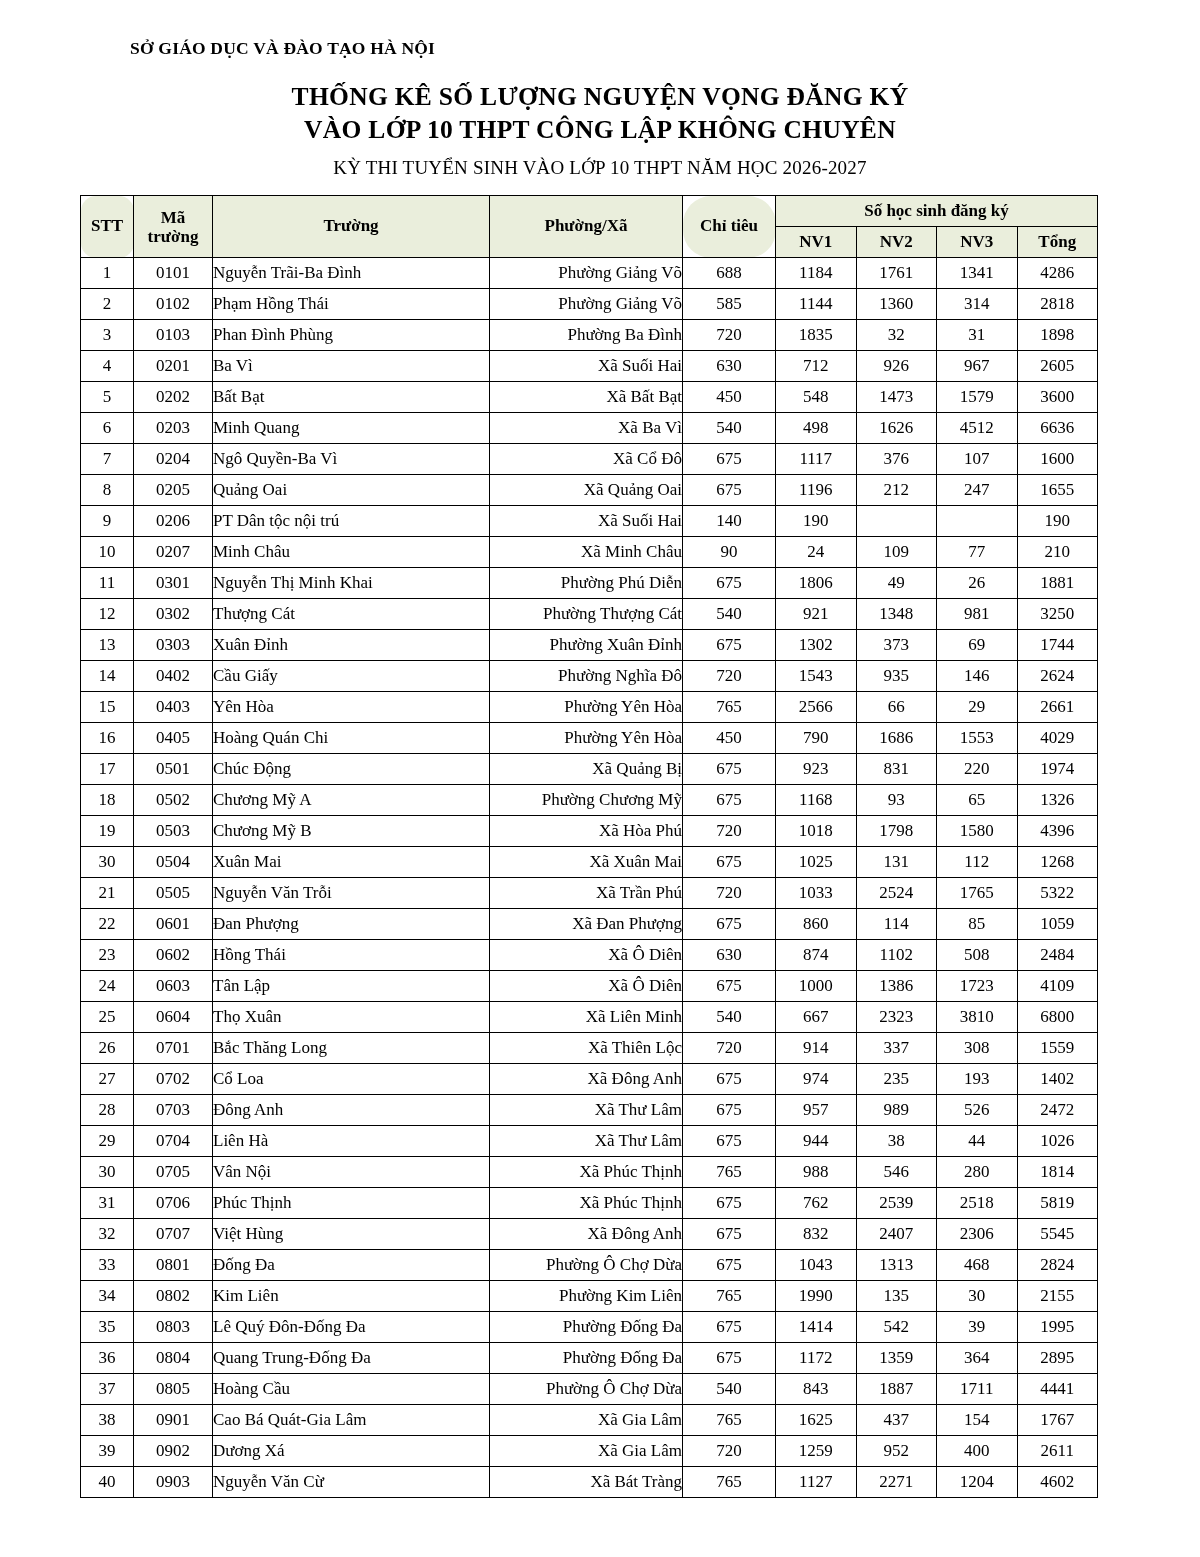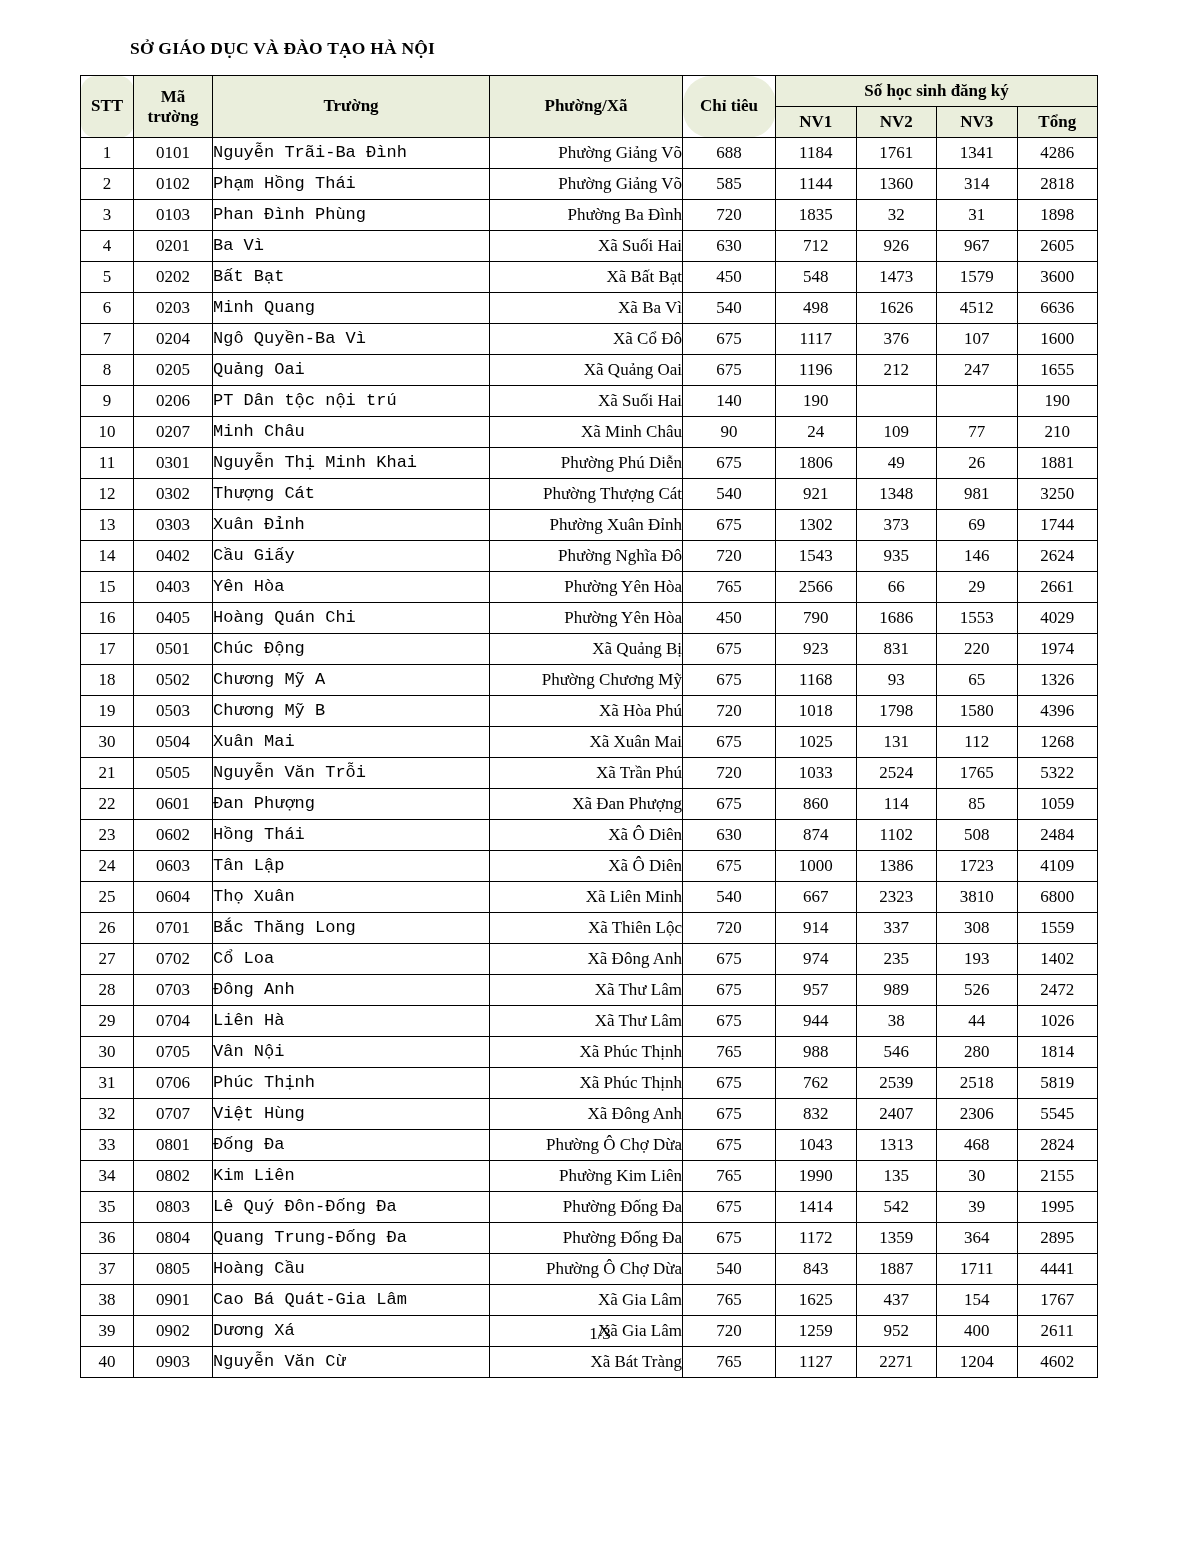--- a/index.html
+++ b/index.html
@@ -9,21 +9,21 @@
   }
   body {
     width: 1200px;
     height: 1557px;
     font-family: "Liberation Serif", serif;
     color: #000000;
     position: relative;
   }
   .page {
     width: 1200px;
-    height: 1376px;
+    height: 1557px;
     box-sizing: border-box;
     padding: 28px 80px 0 80px;
     position: relative;
   }
   .org-line {
     font-family: "Liberation Serif", serif;
     font-weight: bold;
     font-size: 17.5px;
     letter-spacing: 0.2px;
     margin-left: 50px;
@@ -68,41 +68,48 @@
   th.h-stt { width: 52px; border-radius: 15px; }
   th.h-ma { width: 78px; }
   th.h-truong { width: 276px; }
   th.h-phuong { width: 192px; }
   th.h-chitieu { width: 92px; border-radius: 28px; }
   th.h-nv { width: 82px; margin-top: 16px; }
   th.h-tong { width: 82px; }
 
   td.c-stt { text-align: center; }
   td.c-ma { text-align: center; }
-  td.c-truong { text-align: left; padding-left: 8px; font-family: Liberation Mono, monospace; }
+  td.c-truong { text-align: left; padding-left: 8px; }
   td.c-phuong { text-align: right; padding-left: 8px; }
   td.c-num { text-align: center; }
 
   .two-line { line-height: 1.12; }
   .footer {
     position: absolute;
     bottom: 32px;
     left: 0;
     width: 1200px;
     text-align: center;
     font-size: 17px;
   }
 </style>
 </head>
 <body>
 
 <div class="page">
 
   <div class="org-line">SỞ GIÁO DỤC VÀ ĐÀO TẠO HÀ NỘI</div>
 
+  <div class="title-block">
+    <div class="title-main">
+      <div>THỐNG KÊ SỐ LƯỢNG NGUYỆN VỌNG ĐĂNG KÝ</div>
+      <div>VÀO LỚP 10 THPT CÔNG LẬP KHÔNG CHUYÊN</div>
+    </div>
+    <div class="title-sub">KỲ THI TUYỂN SINH VÀO LỚP 10 THPT NĂM HỌC 2026-2027</div>
+  </div>
 
   <table class="stats">
     <thead>
       <tr>
         <th class="h-stt" rowspan="2">STT</th>
         <th class="h-ma" rowspan="2">
           <div class="two-line">
             <div>Mã</div>
             <div>trường</div>
           </div>
@@ -556,14 +563,13 @@
           <td class="c-phuong">Xã Bát Tràng</td>
           <td class="c-num">765</td>
           <td class="c-num">1127</td>
           <td class="c-num">2271</td>
           <td class="c-num">1204</td>
           <td class="c-num">4602</td>
         </tr>
       </tbody>
   </table>
 
-  <div class="footer">1/3</div>
 </div>
 
 </body></html>

